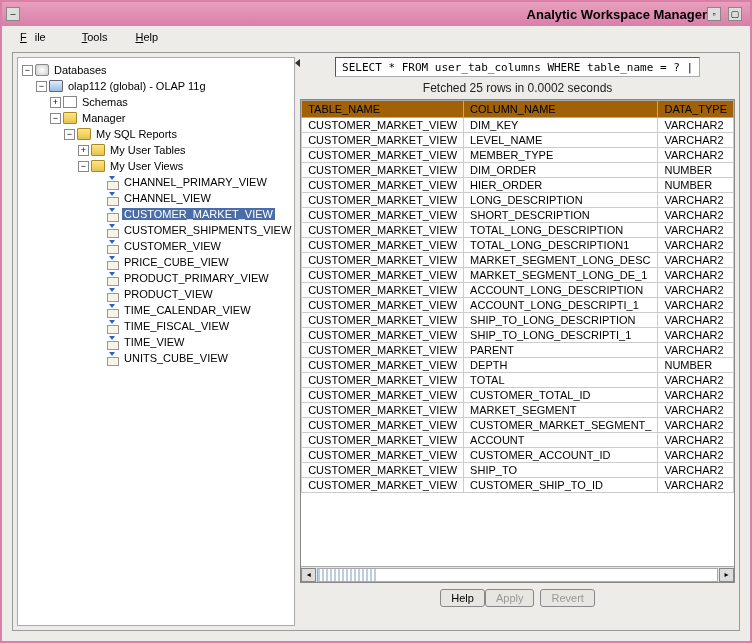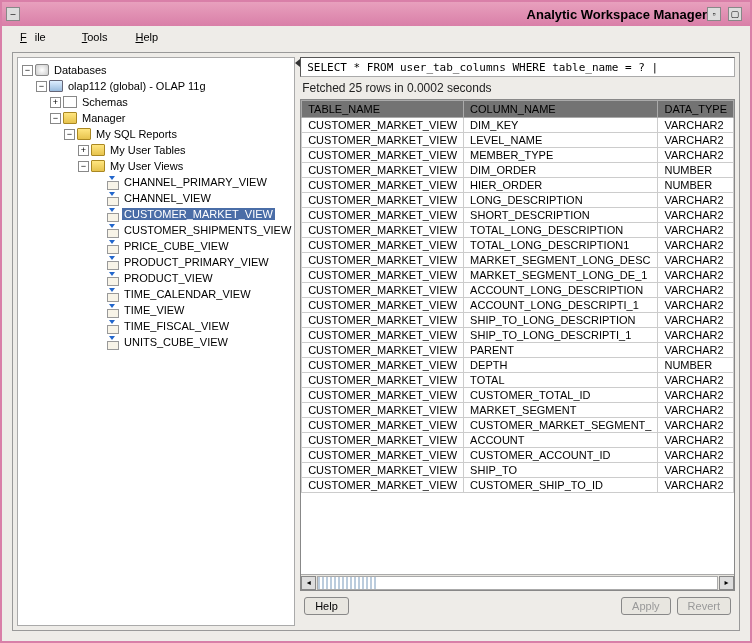--- a/index.html
+++ b/index.html
@@ -9,27 +9,27 @@
 .title-ctrl { width: 14px; height: 14px; border: 1px solid #888; background: #ddd; margin-right: 4px; display:flex; align-items:center; justify-content:center; font-size:9px;}
 .titlebar .title { flex: 1; text-align: right; font-weight: bold; font-size: 13px; color: #000; }
 .title-right { display:flex; gap:3px; }
 .menubar { height: 22px; display: flex; align-items: center; padding: 0 10px; gap: 12px; background:#eeece8; }
 .menubar span { padding: 2px 8px; cursor: default; }
 .menubar span u { text-decoration: underline; }
 .content { position: absolute; top: 50px; left: 10px; right: 10px; bottom: 10px; border: 1px solid #999; background: #eeece8; display: flex; }
 .tree-pane { width: 310px; background: #fff; border: 1px solid #aaa; margin: 4px 0 4px 4px; overflow: auto; padding: 4px 2px; font-size: 11px; }
 .splitter { width: 6px; cursor: col-resize; display:flex; align-items:flex-start; justify-content:center; padding-top:6px;}
 .splitter .arrow { width:0;height:0;border-top:4px solid transparent;border-bottom:4px solid transparent;border-right:5px solid #333; }
-.right-pane { flex: 1; margin: 4px 4px 13px 0; display: flex; flex-direction: column; }
+.right-pane { flex: 1; margin: 4px 4px 21px 0; display: flex; flex-direction: column; align-items: center; }
 .sql-box { border: 1px inset #aaa; background: #fff; padding: 3px 6px; font-family: monospace; font-size: 11px; height: 20px; white-space: nowrap; overflow:hidden; }
 .status-line { padding: 4px 2px; font-size: 12px; color: #222; }
 .table-wrap { flex: 1; border: 1px solid #888; background: #fff; overflow: hidden; position: relative; }
 .table-inner { overflow-x: auto; overflow-y: hidden; height: calc(100% - 16px); }
 table { border-collapse: collapse; width: 100%; font-size: 11px; }
-th { background: #737373; border: 1px solid #aaa; padding: 2px 6px; text-align: left; font-weight: normal; white-space: nowrap; position: sticky; top:0;}
+th { background: #a16207; border: 1px solid #aaa; padding: 2px 6px; text-align: left; font-weight: normal; white-space: nowrap; position: sticky; top:0;}
 td { border: 1px solid #ccc; padding: 1px 6px; white-space: nowrap; }
 .hscroll { height: 16px; background: #e8e6e0; border-top:1px solid #aaa; display:flex; align-items:center; }
 .hscroll .btn { width:15px; height:14px; border:1px solid #888; background:#ddd; display:flex;align-items:center;justify-content:center;font-size:8px;}
 .hscroll .track { flex:1; height:14px; background:#fff; border:1px solid #aaa; position:relative; margin:0 1px;}
 .hscroll .thumb { position:absolute; left:0; top:0; width:60px; height:100%; background: repeating-linear-gradient(90deg,#bcd 0 2px,#fff 2px 4px);}
 .bottom-bar { padding: 6px 4px 2px 4px; display: flex; align-items: center; }
 .bottom-bar .spacer { flex: 1; }
 button.btn { font-size: 11px; padding: 2px 10px; border: 1px solid #888; background: #e8e6e0; border-radius: 3px; cursor: pointer; }
 button.btn.disabled { color: #999; }
 .tree-row { display: flex; align-items: center; height: 16px; white-space: nowrap; cursor: default; padding-right:4px;}
@@ -118,46 +118,51 @@
           <span class="lbl">CUSTOMER_MARKET_VIEW</span>
         </div>
         <div class="tree-row" style="padding-left:72px">
           <span class="toggle empty"></span>
           <span class="icon view"></span>
           <span class="lbl">CUSTOMER_SHIPMENTS_VIEW</span>
         </div>
         <div class="tree-row" style="padding-left:72px">
           <span class="toggle empty"></span>
           <span class="icon view"></span>
+          <span class="lbl">CUSTOMER_VIEW</span>
+        </div>
+        <div class="tree-row" style="padding-left:72px">
+          <span class="toggle empty"></span>
+          <span class="icon view"></span>
           <span class="lbl">PRICE_CUBE_VIEW</span>
         </div>
         <div class="tree-row" style="padding-left:72px">
           <span class="toggle empty"></span>
           <span class="icon view"></span>
           <span class="lbl">PRODUCT_PRIMARY_VIEW</span>
         </div>
         <div class="tree-row" style="padding-left:72px">
           <span class="toggle empty"></span>
           <span class="icon view"></span>
           <span class="lbl">PRODUCT_VIEW</span>
         </div>
         <div class="tree-row" style="padding-left:72px">
           <span class="toggle empty"></span>
           <span class="icon view"></span>
           <span class="lbl">TIME_CALENDAR_VIEW</span>
         </div>
         <div class="tree-row" style="padding-left:72px">
           <span class="toggle empty"></span>
           <span class="icon view"></span>
+          <span class="lbl">TIME_FISCAL_VIEW</span>
+        </div>
+        <div class="tree-row" style="padding-left:72px">
+          <span class="toggle empty"></span>
+          <span class="icon view"></span>
           <span class="lbl">TIME_VIEW</span>
-        </div>
-        <div class="tree-row" style="padding-left:72px">
-          <span class="toggle empty"></span>
-          <span class="icon view"></span>
-          <span class="lbl">TIME_FISCAL_VIEW</span>
         </div>
         <div class="tree-row" style="padding-left:72px">
           <span class="toggle empty"></span>
           <span class="icon view"></span>
           <span class="lbl">UNITS_CUBE_VIEW</span>
         </div>
       </div>
     <div class="splitter">
         <div class="arrow"></div>
       </div>

